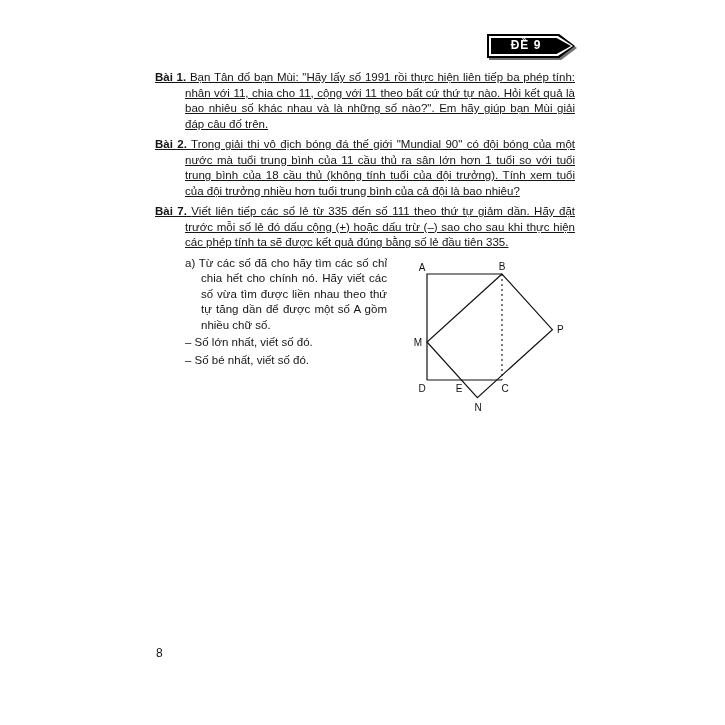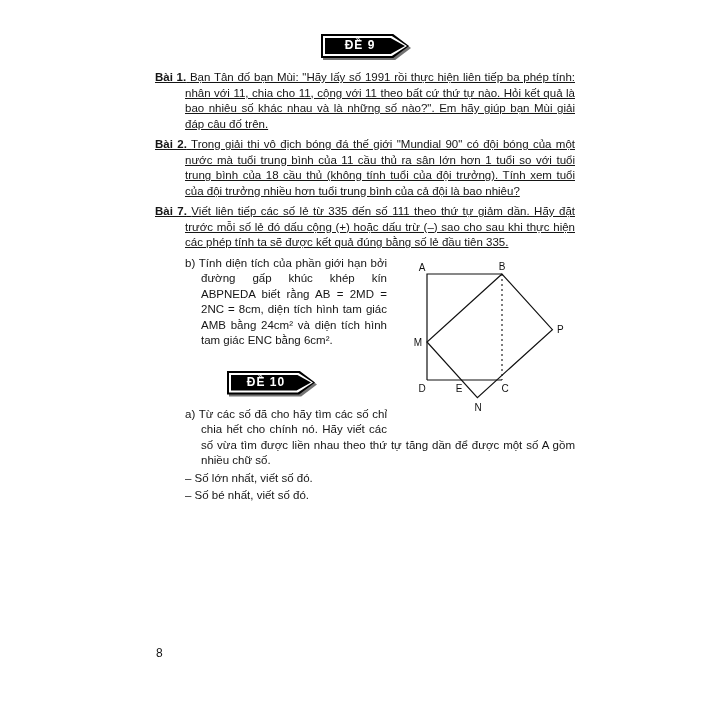--- a/index.html
+++ b/index.html
@@ -12,21 +12,21 @@
     line-height:15.5px;
     color:#151515;
     overflow:hidden;
   }
   .content{
     position:absolute;
     left:155px;top:26px;
     width:420px;
   }
   
-  .banner-row{display:flex;justify-content:center;margin:8px 0 12px;}
+  .banner-row{display:flex;justify-content:flex-end;margin:8px 0 12px;}
   .banner{
     position:relative;width:88px;height:24px;
     filter:drop-shadow(2px 2px 0 rgba(0,0,0,.55));
   }
   .banner .l1{position:absolute;inset:0;background:#000;
     clip-path:polygon(0 0,82% 0,100% 50%,82% 100%,0 100%);}
   .banner .l2{position:absolute;inset:2px;background:#fff;
     clip-path:polygon(0 0,82% 0,100% 50%,82% 100%,0 100%);}
   .banner .l3{position:absolute;inset:4px;background:#000;
     clip-path:polygon(0 0,82% 0,100% 50%,82% 100%,0 100%);
@@ -102,33 +102,22 @@
           <text x="107" y="10" text-anchor="middle">B</text>
           <text x="162" y="73" text-anchor="start">P</text>
           <text x="27" y="86" text-anchor="end">M</text>
           <text x="27" y="132" text-anchor="middle">D</text>
           <text x="64" y="132" text-anchor="middle">E</text>
           <text x="110" y="132" text-anchor="middle">C</text>
           <text x="83" y="151" text-anchor="middle">N</text>
         </svg>
       </div>
 
-      <div class="sub">
-        <span>b)</span>
-        <span>Tính diện tích của phần giới hạn bởi đường gấp khúc khép kín ABPNEDA biết rằng AB = 2MD = 2NC = 8cm, diện tích hình tam giác AMB bằng 24cm² và diện tích hình tam giác ENC bằng 6cm².</span>
-      </div>
     </div>
 
-    <div class="banner-row" style="margin-top:22px;">
-      <div class="banner">
-        <div class="l1"></div>
-        <div class="l2"></div>
-        <div class="l3">ĐỀ 10</div>
-      </div>
-    </div>
 
     <div class="sub">
       <span>a)</span>
       <span>Từ các số đã cho hãy tìm các số chỉ chia hết cho chính nó. Hãy viết các số vừa tìm được liền nhau theo thứ tự tăng dần để được một số A gồm nhiều chữ số.</span>
     </div>
     <div class="sub">
       <span>–</span>
       <span>Số lớn nhất, viết số đó.</span>
     </div>
     <div class="sub">

